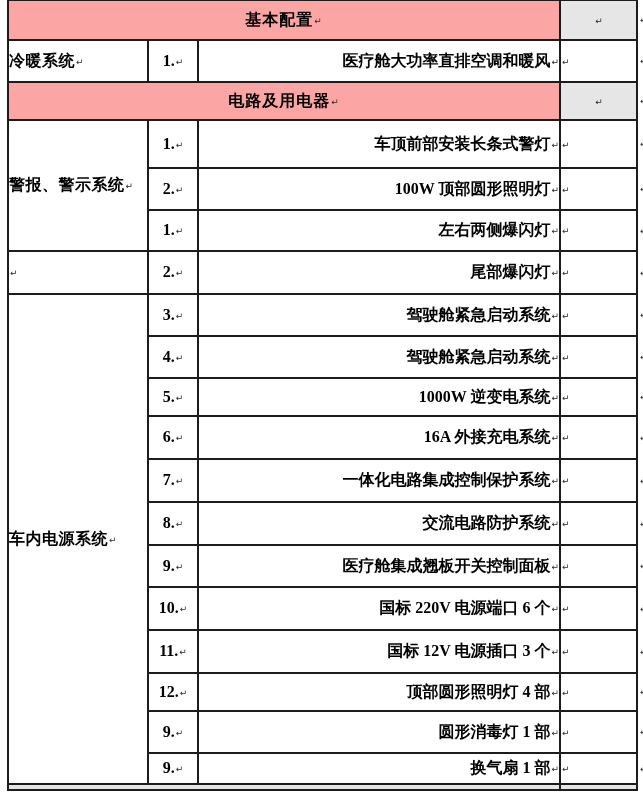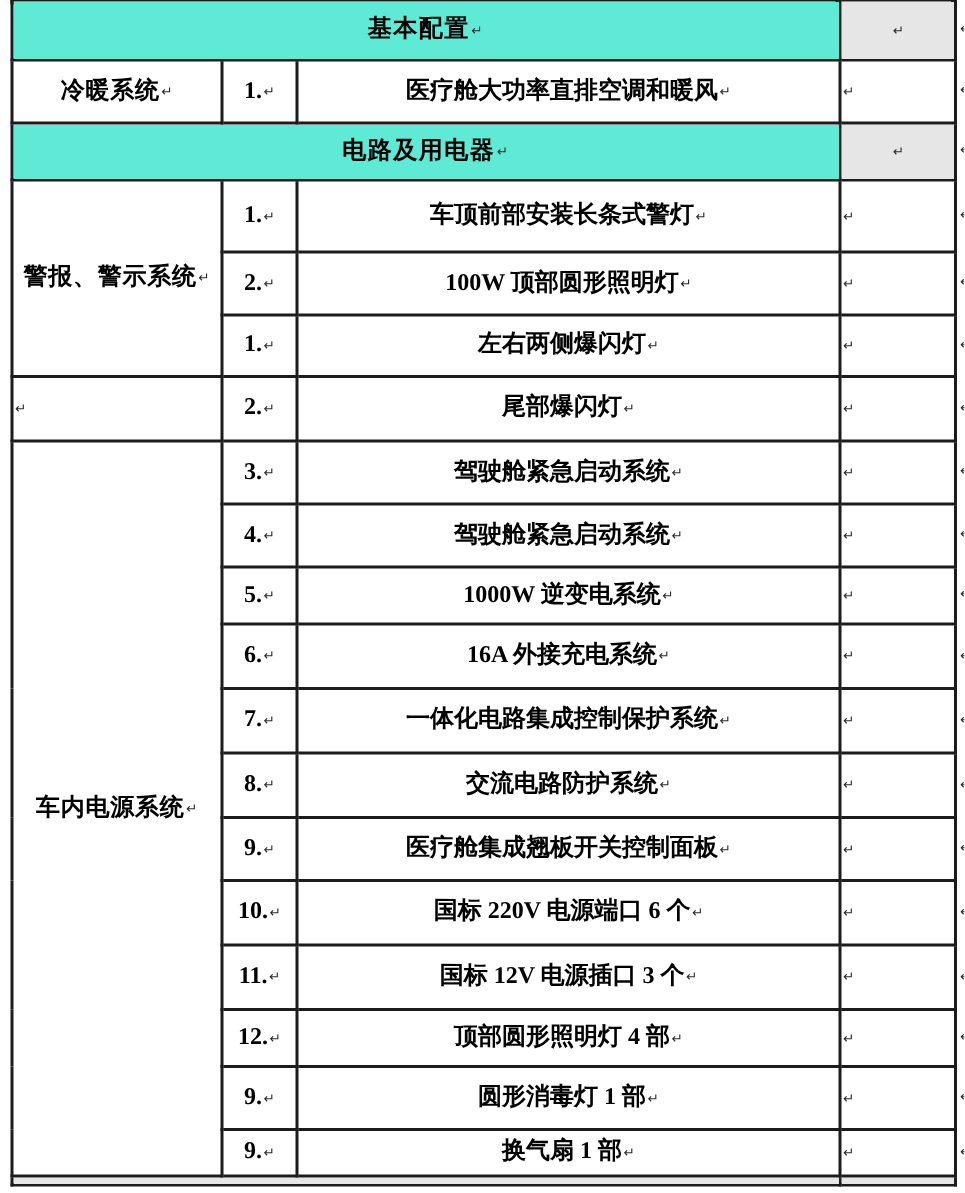--- a/index.html
+++ b/index.html
@@ -25,42 +25,41 @@
     border: 2px solid #1c1c1c;
     vertical-align: middle;
     position: relative;
     font-weight: bold;
     font-size: 16px;
     line-height: 1.15;
     overflow: visible;
     padding: 0;
   }
   td.hdr {
-    background: #5eead4;
+    background: #fca5a5;
     text-align: center;
     letter-spacing: 1px;
   }
   td.hdr-val {
     background: #e6e6e6;
     text-align: center;
   }
   td.cat {
-    text-align: center;
     letter-spacing: 0.5px;
   }
   td.cat-empty {
     text-align: left;
     padding-left: 5px;
   }
   td.num {
     text-align: center;
     font-size: 15px;
   }
   td.desc {
-    text-align: center;
+    text-align: right;
     padding-left: 12px;
     margin-left: 23px;
   }
   td.val {
     text-align: left;
     padding-left: 7px;
   }
   td.sliver {
     background: #e6e6e6;
     border-bottom: none;

